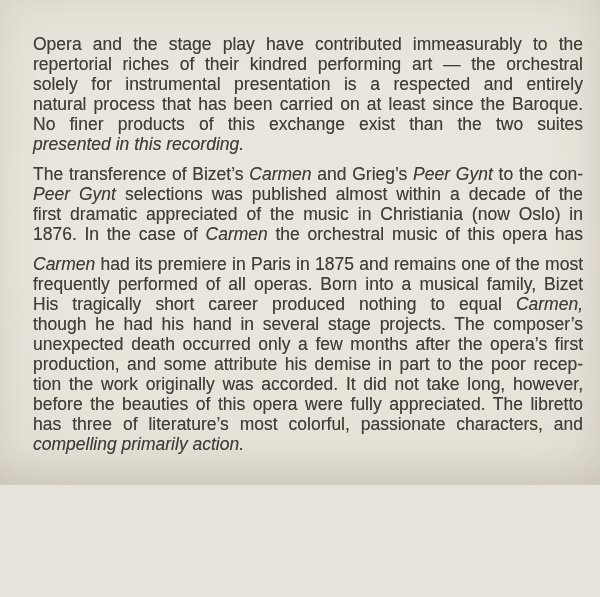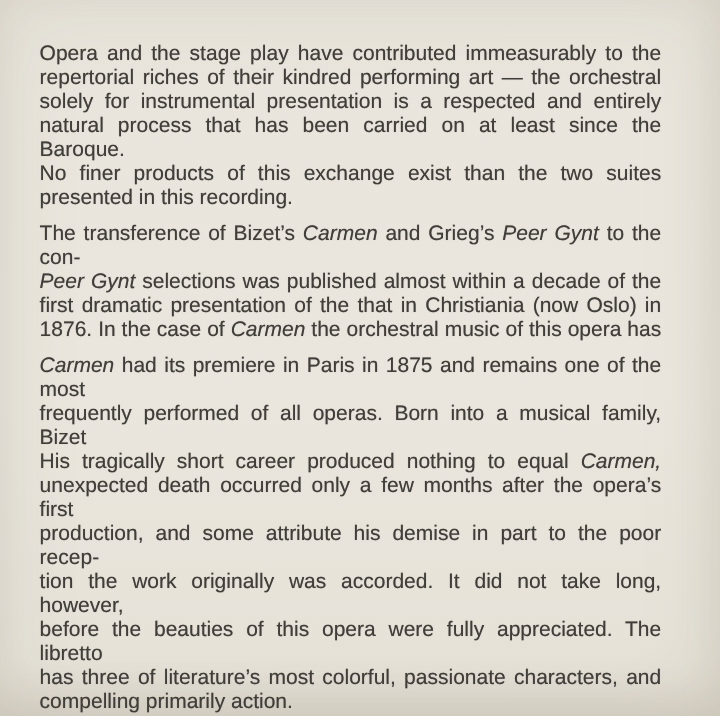--- a/index.html
+++ b/index.html
@@ -9,43 +9,44 @@
   body {
     width: 600px;
     height: 597px;
     overflow: hidden;
     background: #e8e4db;
     font-family: "Liberation Sans", "DejaVu Sans", sans-serif;
   }
   .page {
     position: relative;
     width: 600px;
-    height: 597px;
+    height: 485px;
     box-sizing: border-box;
-    padding: 34px 49px 0 33px;
+    padding: 34px 17px 0 33px;
     background: linear-gradient(180deg, #e9e5dc 0%, #eae6dd 55%, #e6e2d8 92%, #e0dbd1 100%);
     box-shadow: inset 0 0 70px rgba(132,120,102,0.13),
                 inset -6px -12px 30px rgba(120,108,92,0.10);
   }
   .text-block {
     color: #413d39;
     font-size: 17.5px;
     line-height: 20px;
     text-shadow: 0 0 0.6px rgba(62,58,54,0.55);
   }
   .paragraph {
     margin: 0 0 10px 0;
   }
   .line {
     text-align: justify;
     text-align-last: justify;
   }
   .line.last-line {
     text-align: right;
     text-align-last: left;
+    font-style: italic;
   }
   .line i {
     font-style: italic;
   }
 </style>
 </head>
 <body style="background: rgb(232, 228, 219);">
 
 <div class="page">
   <div class="text-block" style="color: rgb(65, 61, 57);">
@@ -53,27 +54,28 @@
         <div class="line">Opera and the stage play have contributed immeasurably to the</div>
         <div class="line">repertorial riches of their kindred performing art — the orchestral</div>
         <div class="line">solely for instrumental presentation is a respected and entirely</div>
         <div class="line">natural process that has been carried on at least since the Baroque.</div>
         <div class="line">No finer products of this exchange exist than the two suites</div>
         <div class="line last-line">presented in this recording.</div>
       </div>
       <div class="paragraph">
         <div class="line">The transference of Bizet’s <i>Carmen</i> and Grieg’s <i>Peer Gynt</i> to the con-</div>
         <div class="line"><i>Peer Gynt</i> selections was published almost within a decade of the</div>
-        <div class="line">first dramatic presentation of the that in Christiania (now Oslo) in</div>
+        <div class="line">first dramatic appreciated of the music in Christiania (now Oslo) in</div>
         <div class="line">1876. In the case of <i>Carmen</i> the orchestral music of this opera has</div>
       </div>
       <div class="paragraph">
         <div class="line"><i>Carmen</i> had its premiere in Paris in 1875 and remains one of the most</div>
         <div class="line">frequently performed of all operas. Born into a musical family, Bizet</div>
         <div class="line">His tragically short career produced nothing to equal <i>Carmen,</i></div>
+        <div class="line">though he had his hand in several stage projects. The composer’s</div>
         <div class="line">unexpected death occurred only a few months after the opera’s first</div>
         <div class="line">production, and some attribute his demise in part to the poor recep-</div>
         <div class="line">tion the work originally was accorded. It did not take long, however,</div>
         <div class="line">before the beauties of this opera were fully appreciated. The libretto</div>
         <div class="line">has three of literature’s most colorful, passionate characters, and</div>
         <div class="line last-line">compelling primarily action.</div>
       </div>
     </div>
 </div>
 

